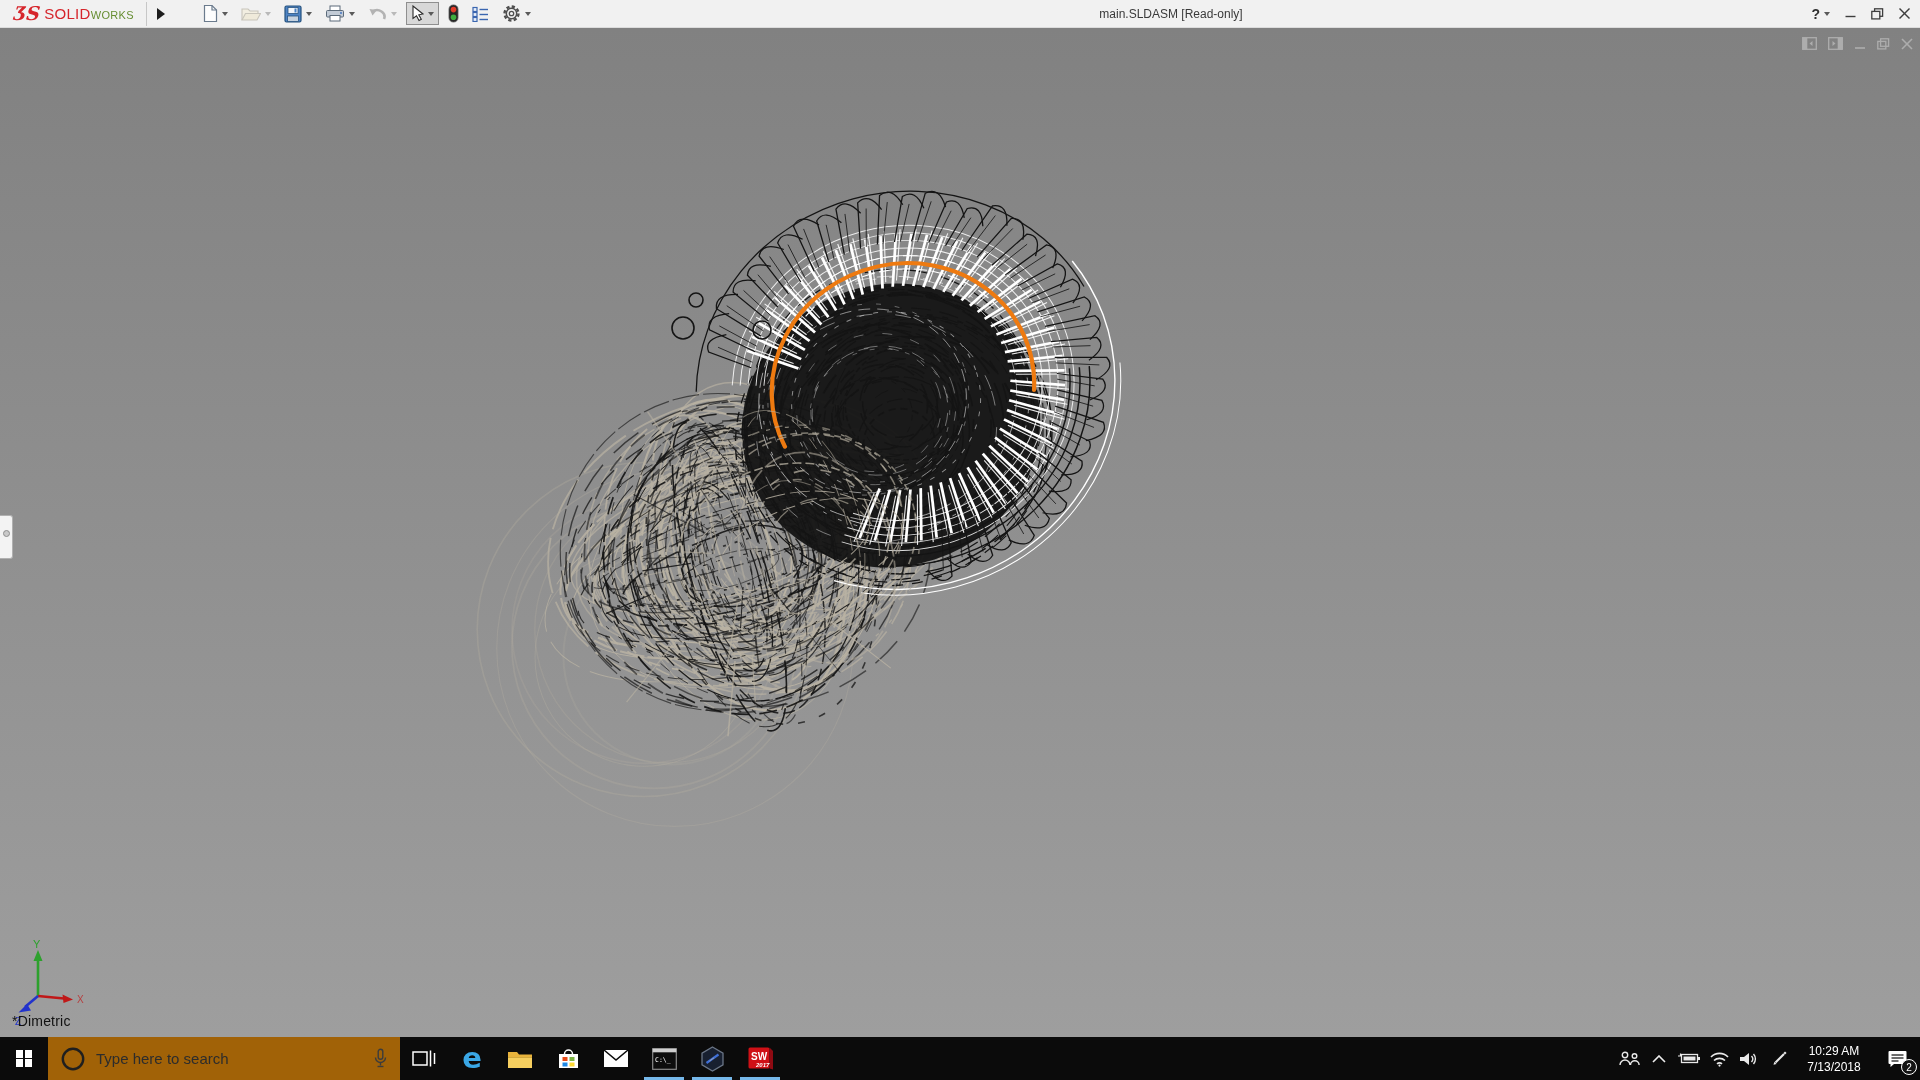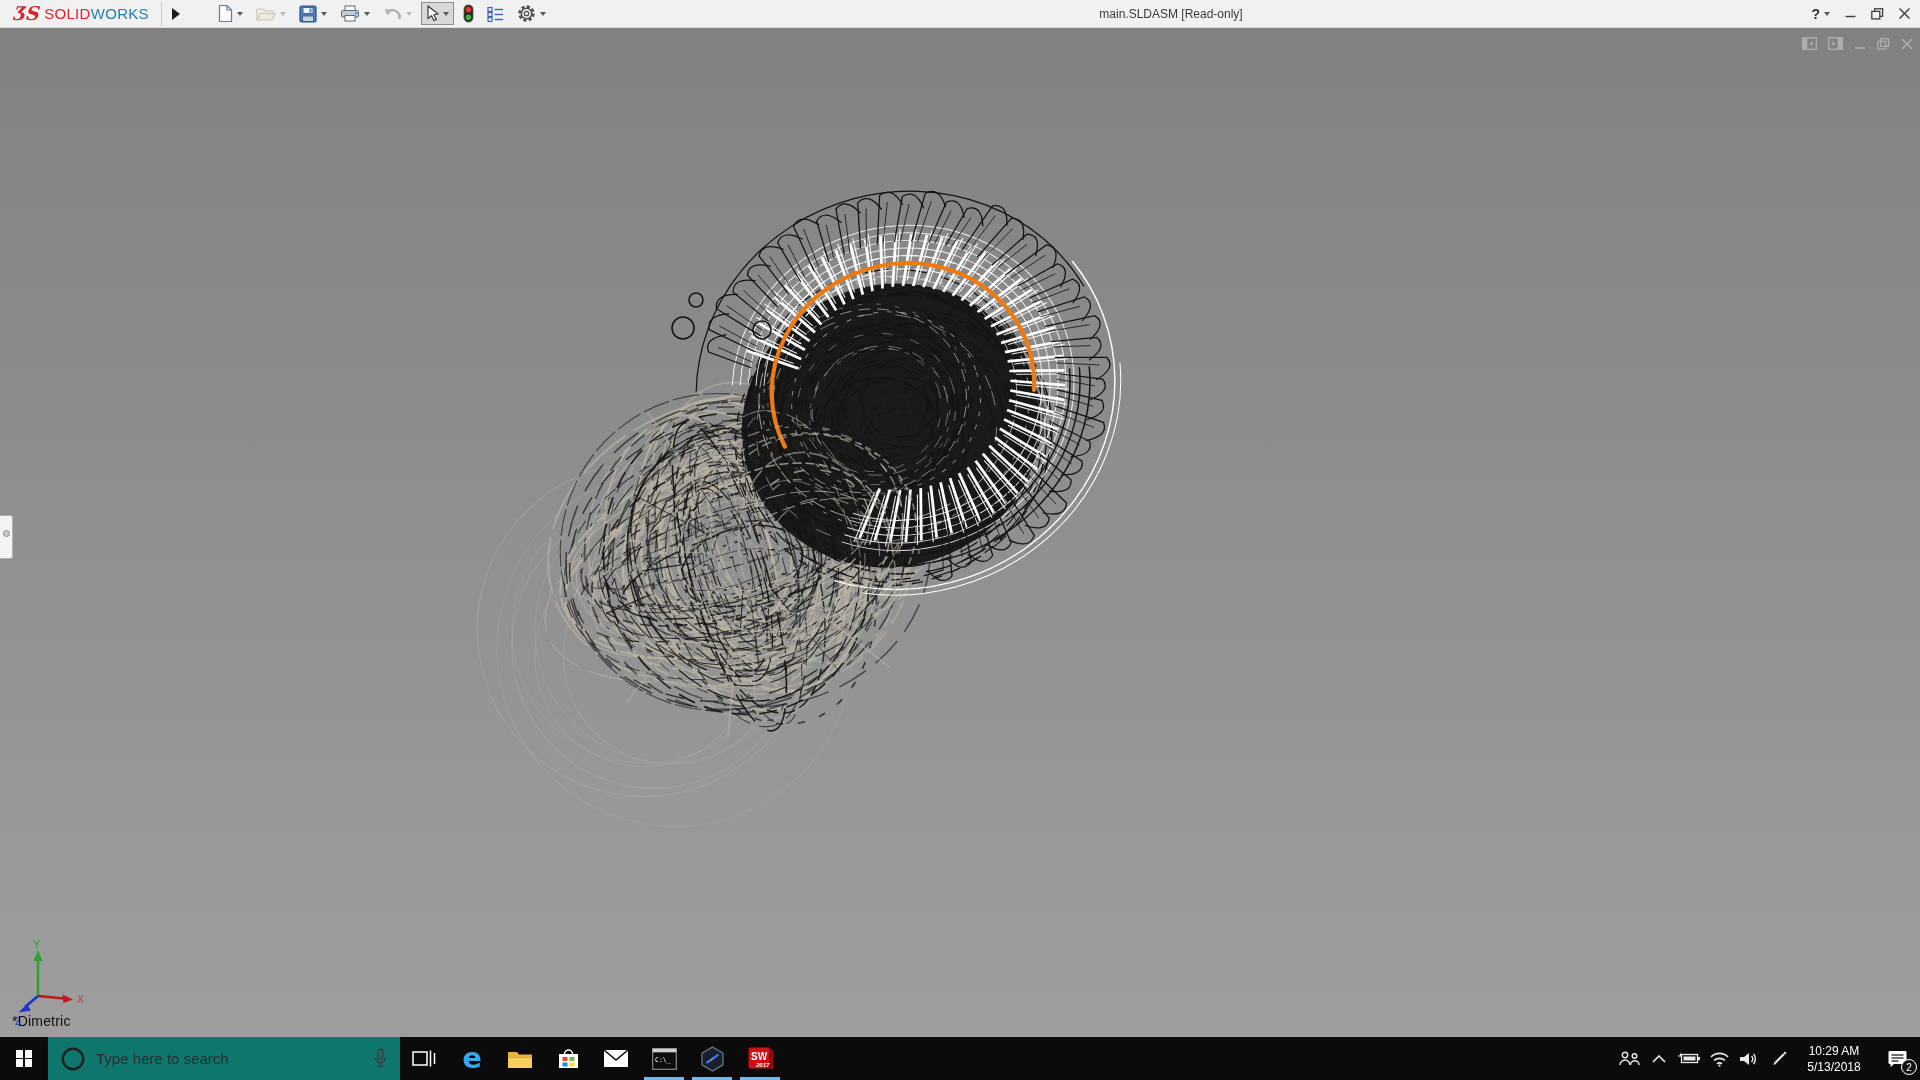--- a/index.html
+++ b/index.html
@@ -2,21 +2,21 @@
 <html><head>
 <meta charset="utf-8">
 <style>
   *{margin:0;padding:0;box-sizing:border-box}
   html,body{width:1920px;height:1080px;overflow:hidden;font-family:"Liberation Sans",sans-serif;cursor:default}
   
   .titlebar{height:28px;background:#f1f1f1;display:flex;align-items:center;position:relative;border-bottom:1px solid #dcdcdc}
   .brand{display:flex;align-items:center;padding:0 8px 0 14px;gap:4px}
   .brand-glyph{color:#d6252b;font-size:19px;font-weight:bold;font-style:italic;font-family:"DejaVu Serif",serif;line-height:1;transform:skewX(-6deg)}
   .brand-solid{color:#d6252b;font-weight:400;font-size:15px;letter-spacing:.3px}
-  .brand-works{color:#0369a1;font-weight:400;font-size:15px;letter-spacing:.3px;opacity:.85}
+  .brand-works{color:#4d7c0f;font-weight:400;font-size:11px;letter-spacing:.3px;opacity:.85}
   .tb-sep{width:1px;height:24px;background:#c7c7c7;margin:0 4px}
   .flyout{width:0;height:0;border-top:6px solid transparent;border-bottom:6px solid transparent;border-left:8px solid #1d1d1d;margin:0 6px}
   .toolbar{display:flex;align-items:center;margin-left:28px;gap:5px}
   .tool{display:flex;align-items:center;gap:4px;padding:2px 3px;border:1px solid transparent}
   .tool-select{border:1px solid #8f8f8f;background:#d8d8d8;padding:2px 4px}
   .caret{width:0;height:0;border-left:3.5px solid transparent;border-right:3.5px solid transparent;border-top:4px solid #5a5a5a}
   .caret.dim{border-top-color:#b9b9b9}
   .window-title{position:absolute;left:1171px;top:50%;transform:translate(-50%,-50%);font-size:12px;color:#3a3a3a;white-space:nowrap}
   .win-controls{position:absolute;right:10px;top:0;height:100%;display:flex;align-items:center;gap:15px}
   .help-btn{display:flex;align-items:center;gap:4px;font-weight:bold;color:#2f2f2f;font-size:14px}
@@ -26,21 +26,21 @@
   .ghost-controls{position:absolute;top:9px;right:7px;display:flex;align-items:center;gap:11px;opacity:.9}
   .left-tab{position:absolute;left:0;top:487px;width:13px;height:44px;background:#f3f3f3;border:1px solid #b0b0b0;border-left:none;border-radius:0 3px 3px 0;display:flex;justify-content:center;align-items:flex-start;padding-top:14px}
   .left-tab .dot{width:7px;height:7px;border-radius:50%;background:#c9c9c9;border:1px solid #8e8e8e}
   .triad{position:absolute;left:10px;top:908px}
   .view-label{position:absolute;left:12px;top:985px;font-size:14px;color:#111;letter-spacing:.2px}
   
   .taskbar{height:43px;background:#0b0b0b;display:flex;align-items:stretch}
   .tb-btn{width:48px;display:flex;align-items:center;justify-content:center;position:relative;flex:0 0 auto}
   .win-logo{display:grid;grid-template-columns:7.5px 7.5px;grid-template-rows:7.5px 7.5px;gap:1.5px}
   .win-logo span{background:#fff}
-  .search{width:352px;background:#0f766e;display:flex;align-items:center;padding:12px 12px;gap:10px;flex:0 0 auto}
+  .search{width:352px;background:#a16207;display:flex;align-items:center;padding:12px 12px;gap:10px;flex:0 0 auto}
   .search input{flex:1;border:none;outline:none;background:transparent;font-size:15px;color:#1f1f1f;font-family:"Liberation Sans",sans-serif}
   .search input::placeholder{color:#2c2c2c;opacity:1}
   .underline{position:absolute;left:4px;right:4px;bottom:0;height:3px;background:#76b8ea}
   .edge-e{color:#3aa7e6;font-size:29px;font-weight:bold;line-height:1;font-family:"DejaVu Sans",sans-serif}
   .tray{margin-left:auto;display:flex;align-items:center}
   .tray-btn{width:30px;height:43px;display:flex;align-items:center;justify-content:center;position:relative}
   .clock{width:80px;text-align:center;color:#fff;font-size:12px;line-height:1.35;padding-top:1px}
   .action-btn{width:46px}
   .badge{position:absolute;right:3px;bottom:5px;width:16px;height:16px;border-radius:50%;background:#141414;border:1.5px solid #fff;color:#fff;font-size:10px;display:flex;align-items:center;justify-content:center}
 </style>
@@ -771,21 +771,21 @@
     </div>
     <div class="tray-btn">
       <svg width="17" height="17" viewBox="0 0 17 17">
           <line x1="4.5" y1="12.5" x2="13" y2="4" stroke="#e9e9e9" stroke-width="2.2"></line>
           <polygon points="2.5,14.8 5.6,14 3.4,11.8" fill="#e9e9e9"></polygon>
           <line x1="13.2" y1="3.8" x2="14.8" y2="2.2" stroke="#e9e9e9" stroke-width="2.2"></line>
         </svg>
     </div>
     <div class="tray-btn clock" style="width:80px;display:block;padding-top:6px">
       <div>10:29 AM</div>
-      <div>5/13/2018</div>
+      <div>7/13/2018</div>
     </div>
     <div class="tray-btn action-btn">
       <svg width="21" height="19" viewBox="0 0 21 19">
           <rect x="1.5" y="2" width="18" height="13" rx="1" fill="#fff"></rect>
           <polygon points="3.5,15 3.5,18 7,15" fill="#fff"></polygon>
           <line x1="4.5" y1="6" x2="16.5" y2="6" stroke="#0b0b0b" stroke-width="1.2"></line>
           <line x1="4.5" y1="9" x2="16.5" y2="9" stroke="#0b0b0b" stroke-width="1.2"></line>
           <line x1="4.5" y1="12" x2="11.5" y2="12" stroke="#0b0b0b" stroke-width="1.2"></line>
         </svg>
       <span class="badge">2</span>

